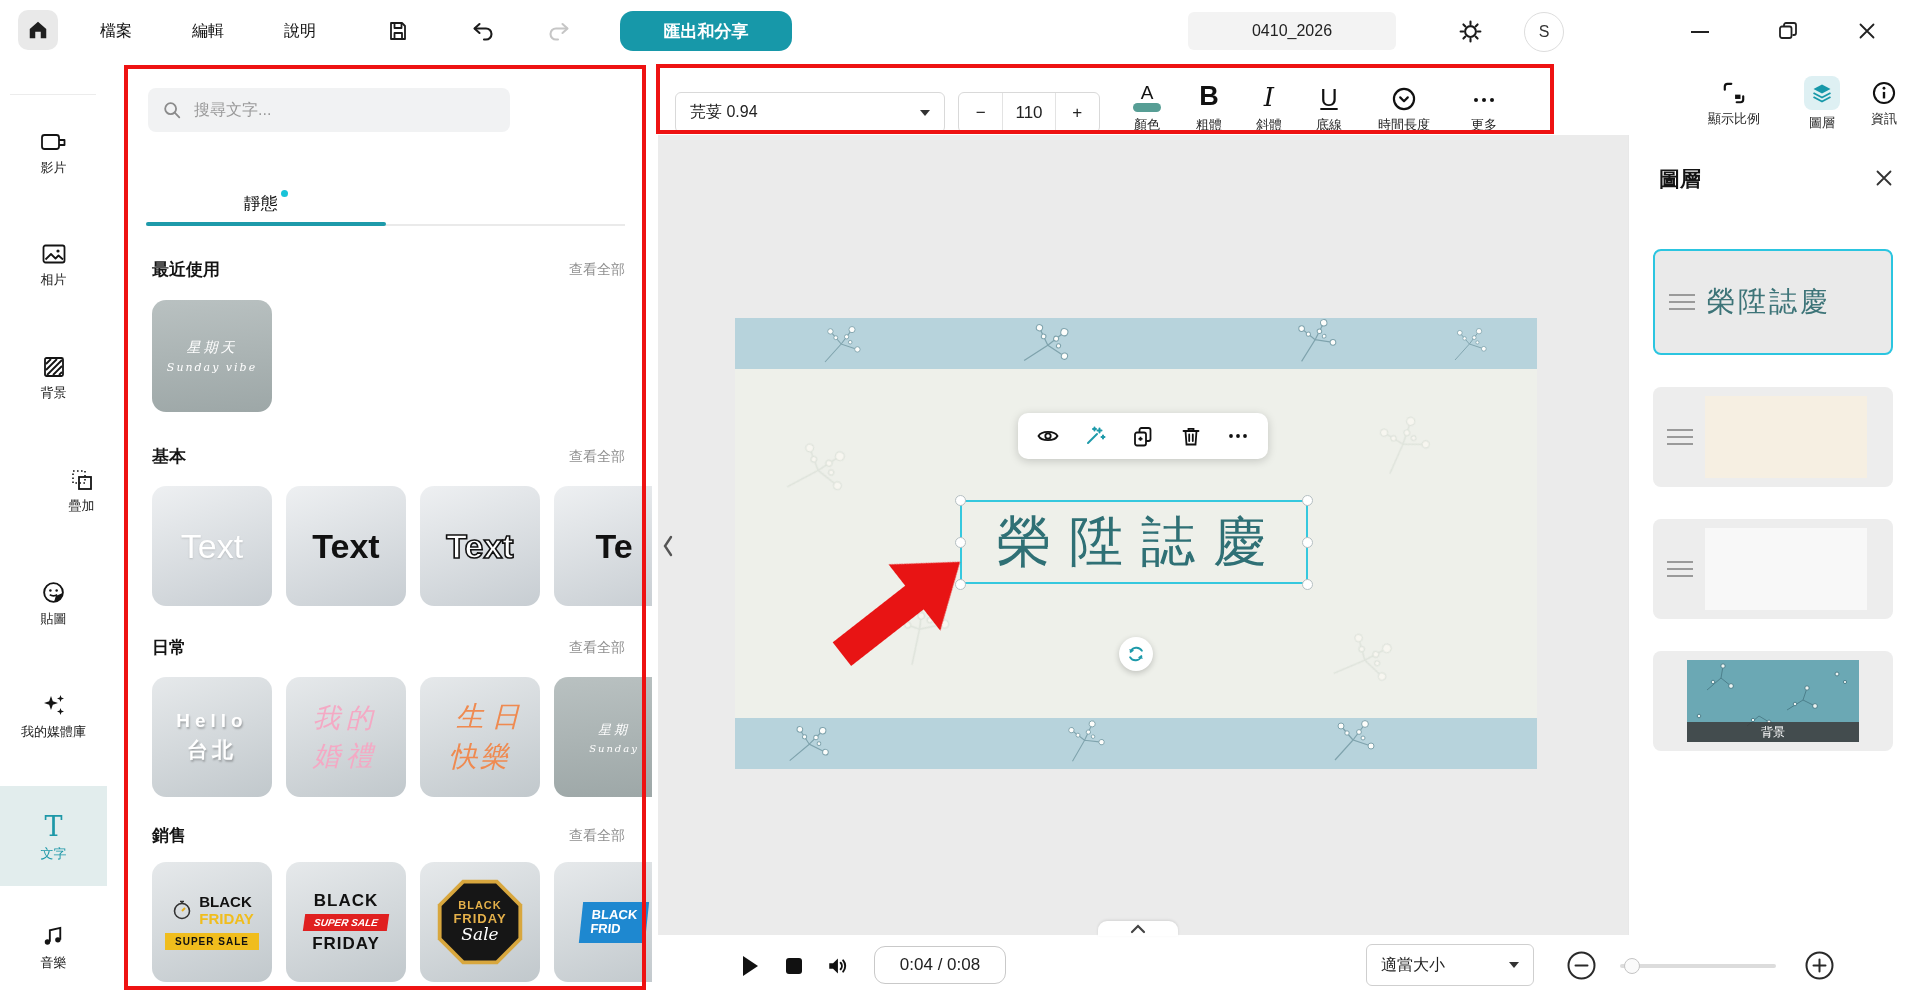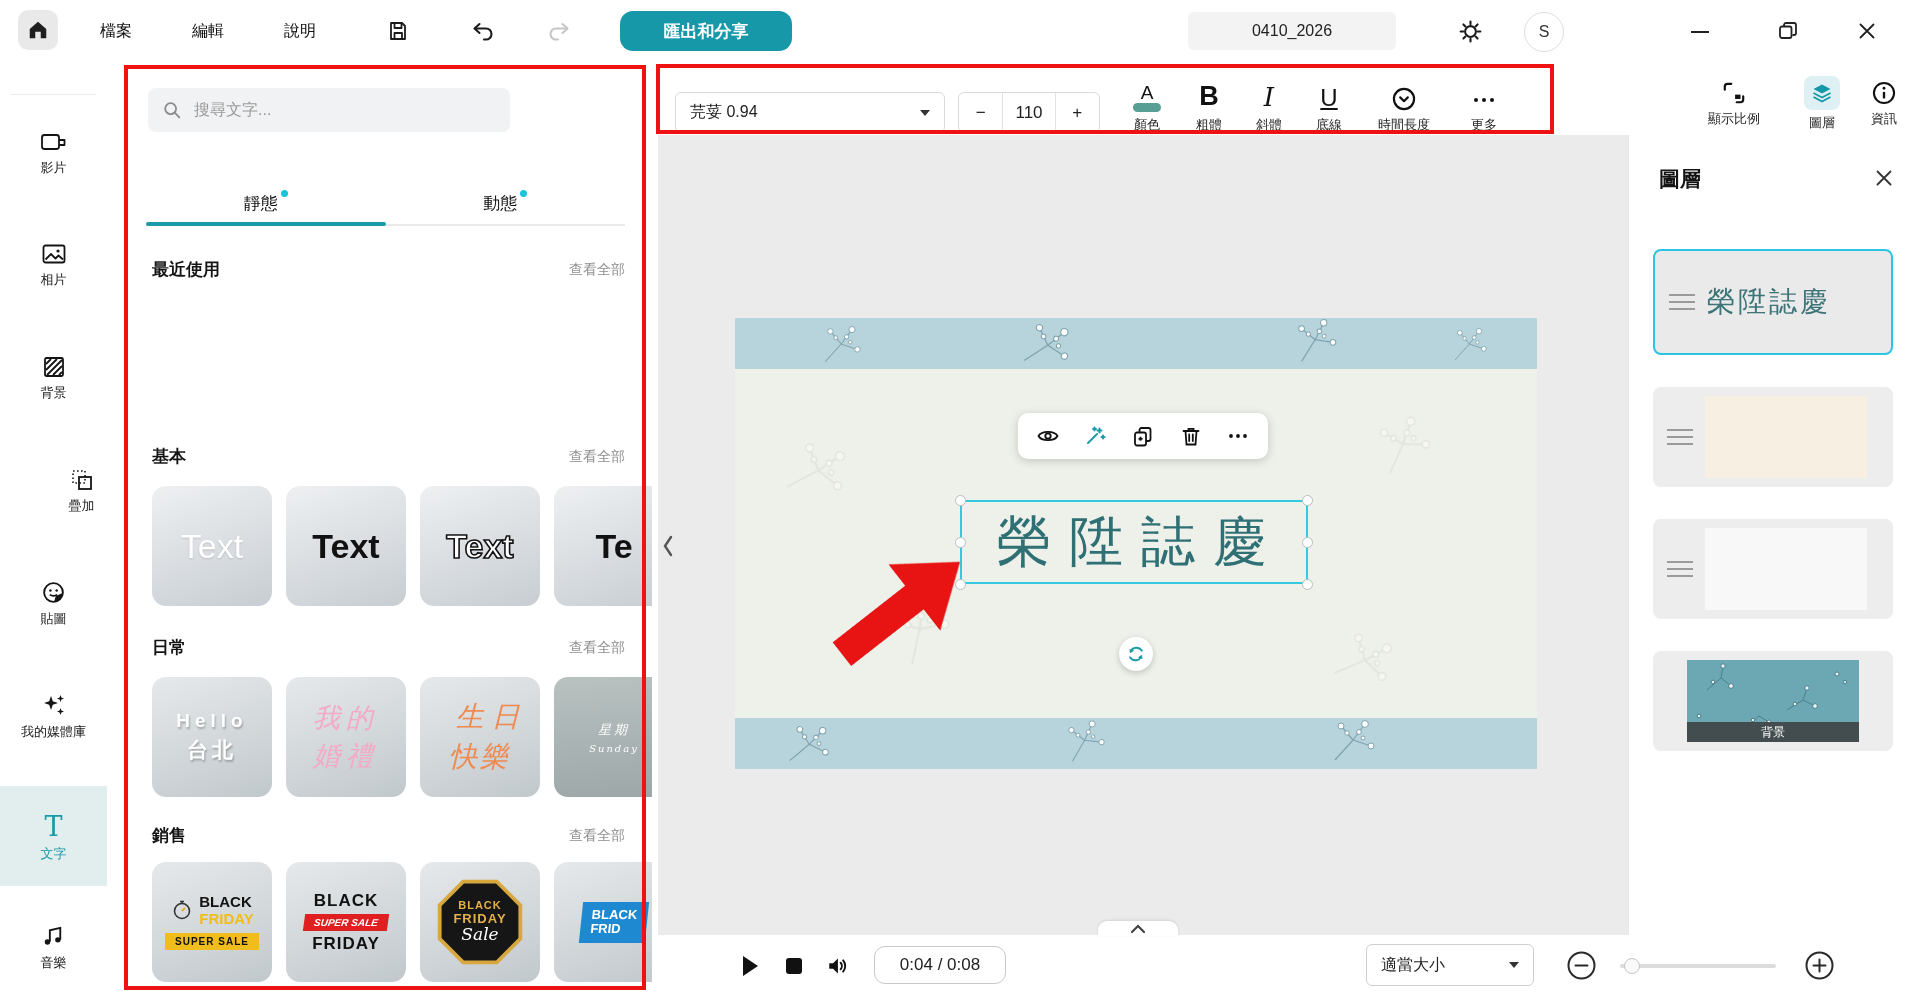--- a/index.html
+++ b/index.html
@@ -246,29 +246,31 @@
           <path d="M14 14 L19 19"></path>
       </svg>
       <input type="text" placeholder="搜尋文字..." style="">
     </div>
 
     <div class="tabs">
       <div class="tab">
         <span>靜態</span>
           <span class="dot"></span>
       </div>
-      <div class="tab">
-        <span>動態</span>
-          <span class="dot"></span>
-      </div>
       <div class="tab-bar"></div>
     </div>
 
     <div class="sec-title" style="top:196px;">最近使用</div>
     <div class="view-all" style="top:199px;">查看全部</div>
+    <div class="row" style="top:238px;height:112px;">
+      <div class="thumb gray" style="height:112px;">
+        <span class="hand" style="font-size:14px;color:#fff;letter-spacing:3px;">星期天</span>
+        <span class="hand" style="font-size:11px;color:#fff;letter-spacing:2px;margin-top:4px;">Sunday vibe</span>
+      </div>
+    </div>
 
     <div class="sec-title" style="top:383px;">基本</div>
     <div class="view-all" style="top:386px;">查看全部</div>
     <div class="row" style="top:424px;height:120px;">
       <div class="thumb">
         <span style="font-size:34px;color:#fff;text-shadow:0 1px 2px rgba(0,0,0,.15);">Text</span>
       </div>
       <div class="thumb">
         <span style="font-size:34px;color:#111;font-weight:bold;">Text</span>
       </div>

